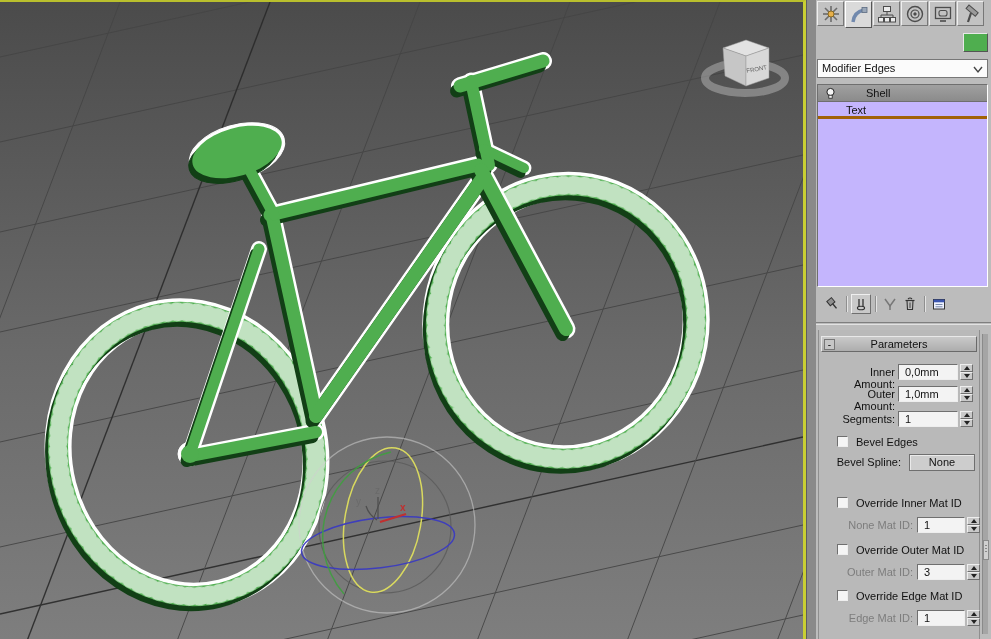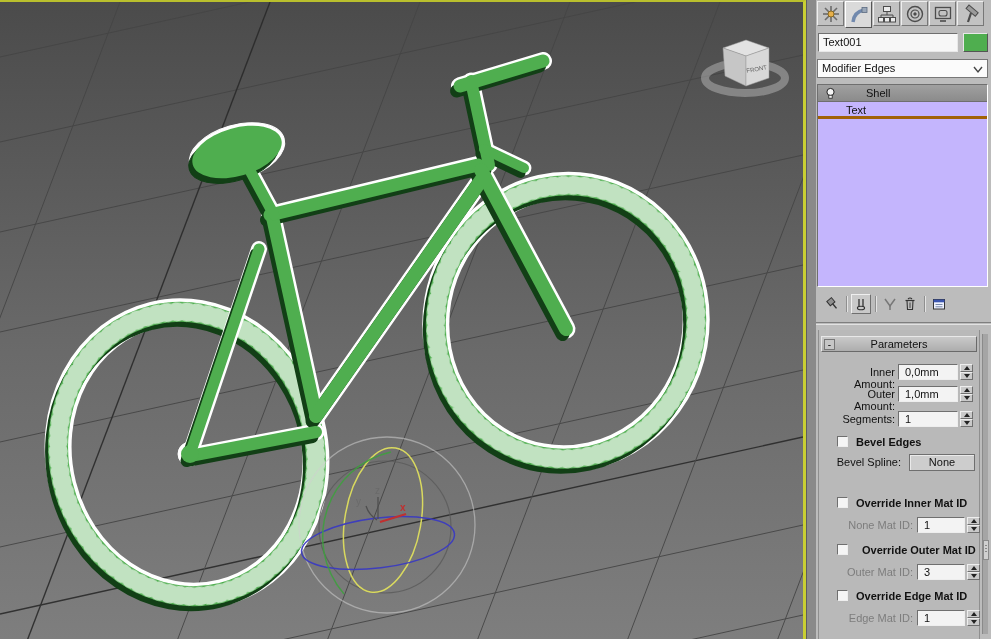--- a/index.html
+++ b/index.html
@@ -71,21 +71,21 @@
           line-height:14px;padding-left:6px;}
   .spinner{position:absolute;top:0;width:13px;height:16px;display:flex;flex-direction:column;}
   .spbtn{flex:1;background:#c9c9c9;border:1px solid;border-color:#eee #6f6f6f #6f6f6f #eee;
          display:flex;align-items:center;justify-content:center;}
   .tri-up{width:0;height:0;border-left:3px solid transparent;border-right:3px solid transparent;
           border-bottom:4px solid #222;}
   .tri-dn{width:0;height:0;border-left:3px solid transparent;border-right:3px solid transparent;
           border-top:4px solid #222;}
   .checkbox{position:absolute;top:2px;width:11px;height:11px;background:#f5f5f5;
             border:1px solid;border-color:#6f6f6f #eee #eee #6f6f6f;}
-  .cblabel{position:absolute;top:2px;font-weight:bold;}
+  .cblabel{position:absolute;top:2px;}
   .nbutton{position:absolute;top:0;height:17px;background:#cdcdcd;border:1px solid #6f6f6f;
            box-shadow:inset 1px 1px 0 #eaeaea;text-align:center;line-height:15px;}
 
   .scrollbar{position:absolute;left:166px;top:334px;width:6px;height:300px;background:#a5a5a5;
              border-left:1px solid #8a8a8a;}
   .scroll-grip{position:absolute;left:0;top:206px;width:6px;height:20px;background:#d0d0d0;
                border:1px solid #8a8a8a;}
   .scroll-grip::after{content:"";display:block;margin:4px 1px;height:1px;background:#888;
                       box-shadow:0 3px 0 #888,0 6px 0 #888;}
 </style>
@@ -259,21 +259,20 @@
       <div class="tab">
         <svg width="20" height="20">
           <g transform="rotate(40 10 8)">
             <rect x="4" y="4" width="12" height="4.5" fill="#9a9a9a" stroke="#4c4c4c"></rect>
           </g>
           <line x1="10" y1="9" x2="7" y2="18" stroke="#4c4c4c" stroke-width="2.2"></line>
         </svg>
       </div>
     </div>
 
-    <div class="obj-name">Text001</div>
     <div class="swatch" style="background:#4fae4f"></div>
 
     <div class="combo">
       <span>Modifier Edges</span>
       <svg class="chev" width="12" height="12">
         <polyline points="2,4 6,9 10,4" fill="none" stroke="#444" stroke-width="1.4"></polyline>
       </svg>
     </div>
 
     <div class="stack">
@@ -402,21 +401,21 @@
               <span class="tri-up"></span>
             </span>
           <span class="spbtn">
               <span class="tri-dn"></span>
             </span>
         </span>
       </div>
 
       <div class="prow" style="top:212px">
         <span class="checkbox" style="left:8px"></span>
-        <span class="cblabel" style="left:33px">Override Outer Mat ID</span>
+        <span class="cblabel" style="left:27px">Override Outer Mat ID</span>
       </div>
 
       <div class="prow" style="top:234px">
         <span class="plabel w84 gray">Outer Mat ID:</span>
         <span class="pfield" style="left:88px;width:48px">3</span>
         <span class="spinner" style="left:138px">
           <span class="spbtn">
               <span class="tri-up"></span>
             </span>
           <span class="spbtn">

